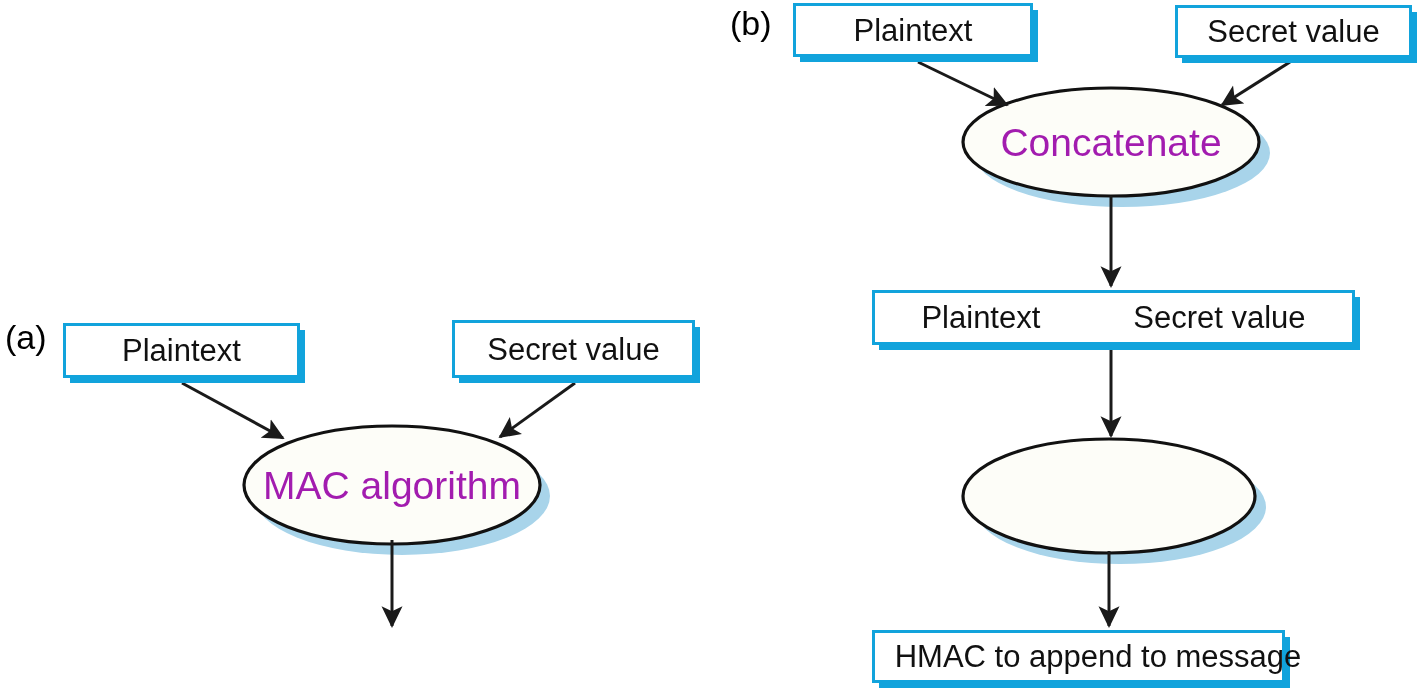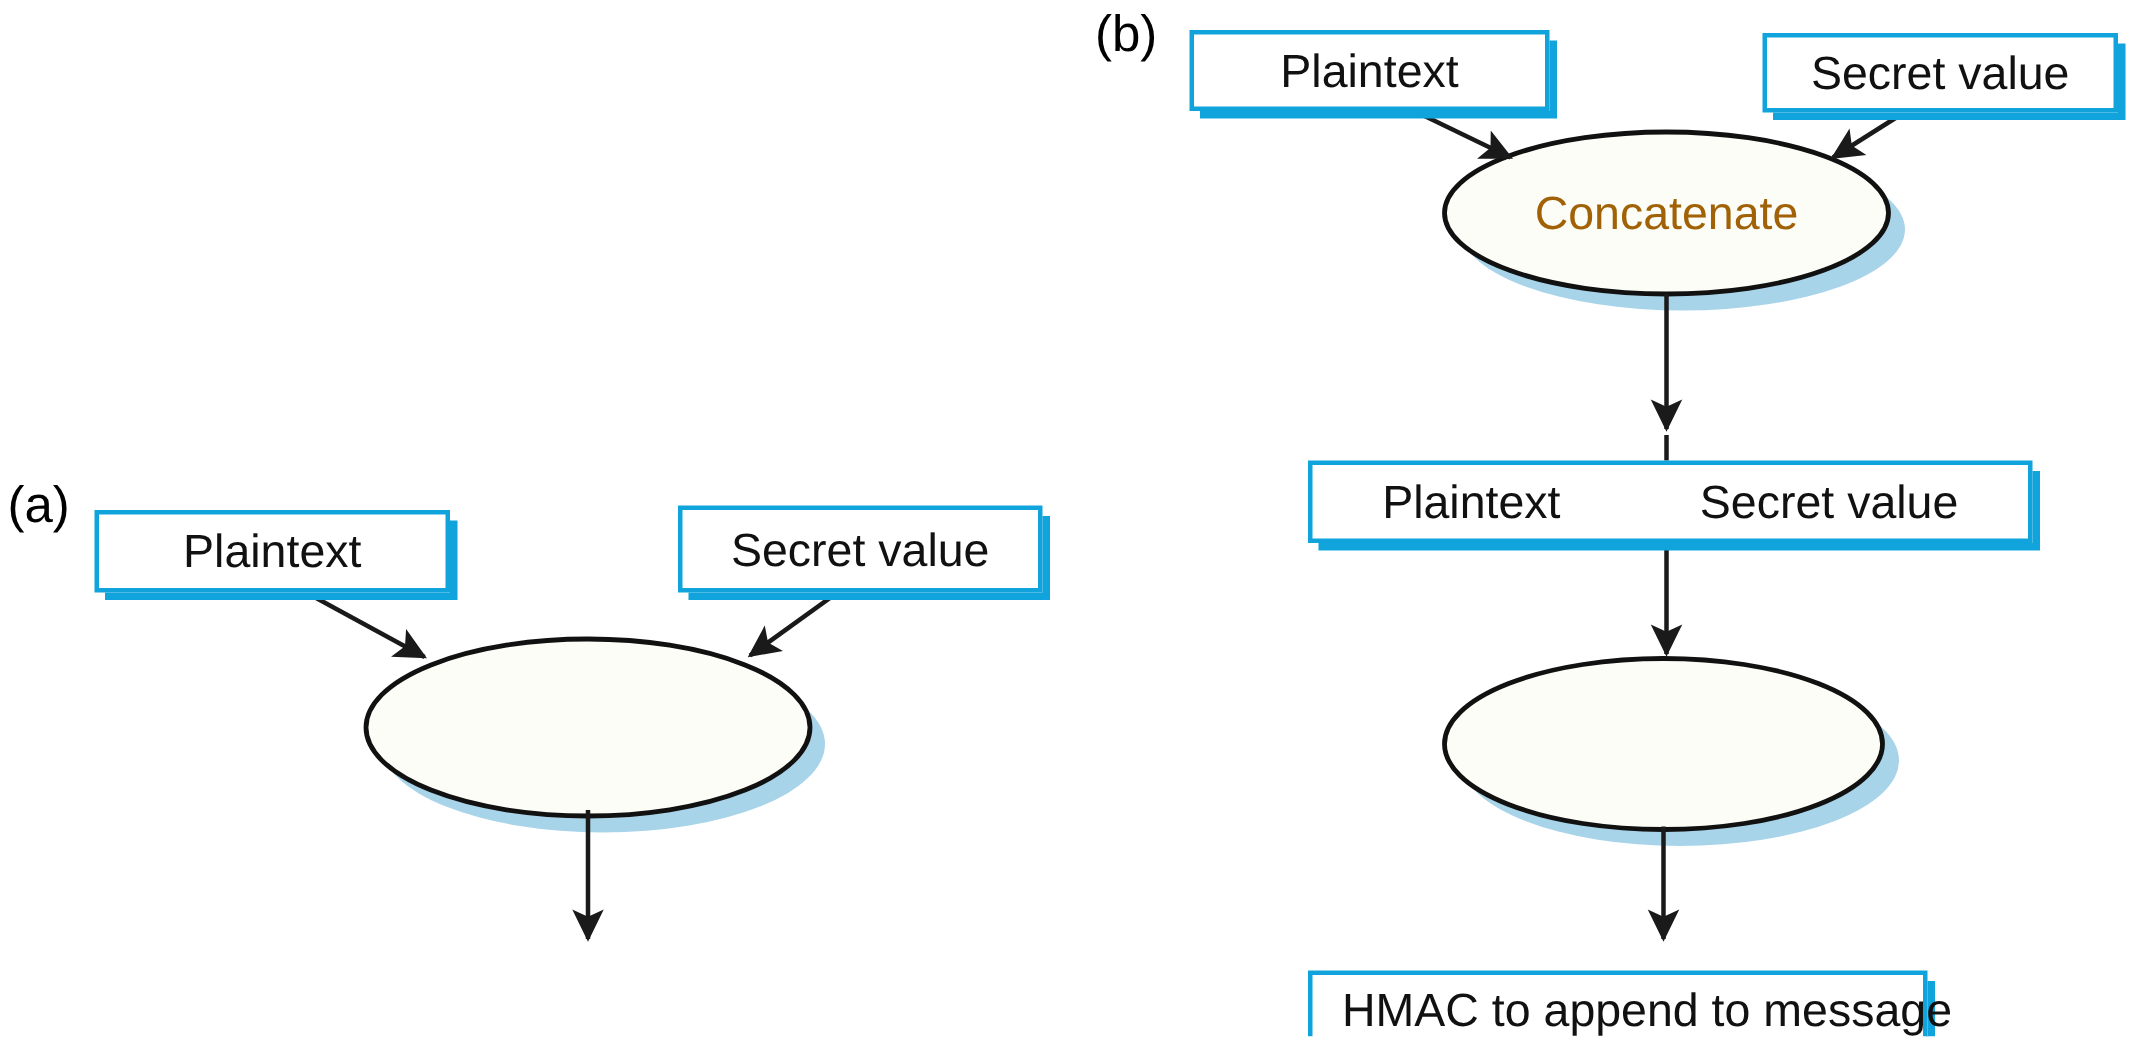--- a/index.html
+++ b/index.html
@@ -35,42 +35,41 @@
   
   .boxnode {
     position: absolute;
     box-sizing: border-box;
     background: #ffffff;
     border: 3px solid #11a3dc;
     box-shadow: 6px 6px 0 -1px #11a3dc;
     display: flex;
     align-items: center;
     justify-content: center;
-    margin-top: 17px;
   }
   .boxnode .boxlabel {
     font-family: "Liberation Sans", sans-serif;
     font-size: 31px;
     color: #111111;
     white-space: nowrap;
     line-height: 1;
   }
   
   .boxnode.split {
     justify-content: space-around;
   }
   .boxnode.split .boxlabel {
     flex: 0 0 auto;
   }
   
   .ellipse-label {
     position: absolute;
     font-family: "Liberation Sans", sans-serif;
-    font-size: 31px;
-    color: #a16207;
+    font-size: 39px;
+    color: #a21caf;
     white-space: nowrap;
     line-height: 1;
     transform: translate(-50%, -50%);
     pointer-events: none;
   }
 </style>
 </head>
 <body>
 
 <div id="figure">
@@ -116,20 +115,21 @@
   <div class="panel-label" style="left:5px; top:320px;">(a)</div>
 
   <div class="boxnode" style="left:63px; top:323px; width:237px; height:55px;">
     <span class="boxlabel">Plaintext</span>
   </div>
 
   <div class="boxnode" style="left:452px; top:320px; width:243px; height:58px;">
     <span class="boxlabel">Secret value</span>
   </div>
 
+  <div class="ellipse-label" style="left:392px; top:485px;">MAC algorithm</div>
 
 
   <div class="panel-label" style="left:730px; top:6px;">(b)</div>
 
   <div class="boxnode" style="left:793px; top:3px; width:240px; height:54px;">
     <span class="boxlabel">Plaintext</span>
   </div>
 
   <div class="boxnode" style="left:1175px; top:5px; width:237px; height:53px;">
     <span class="boxlabel">Secret value</span>

